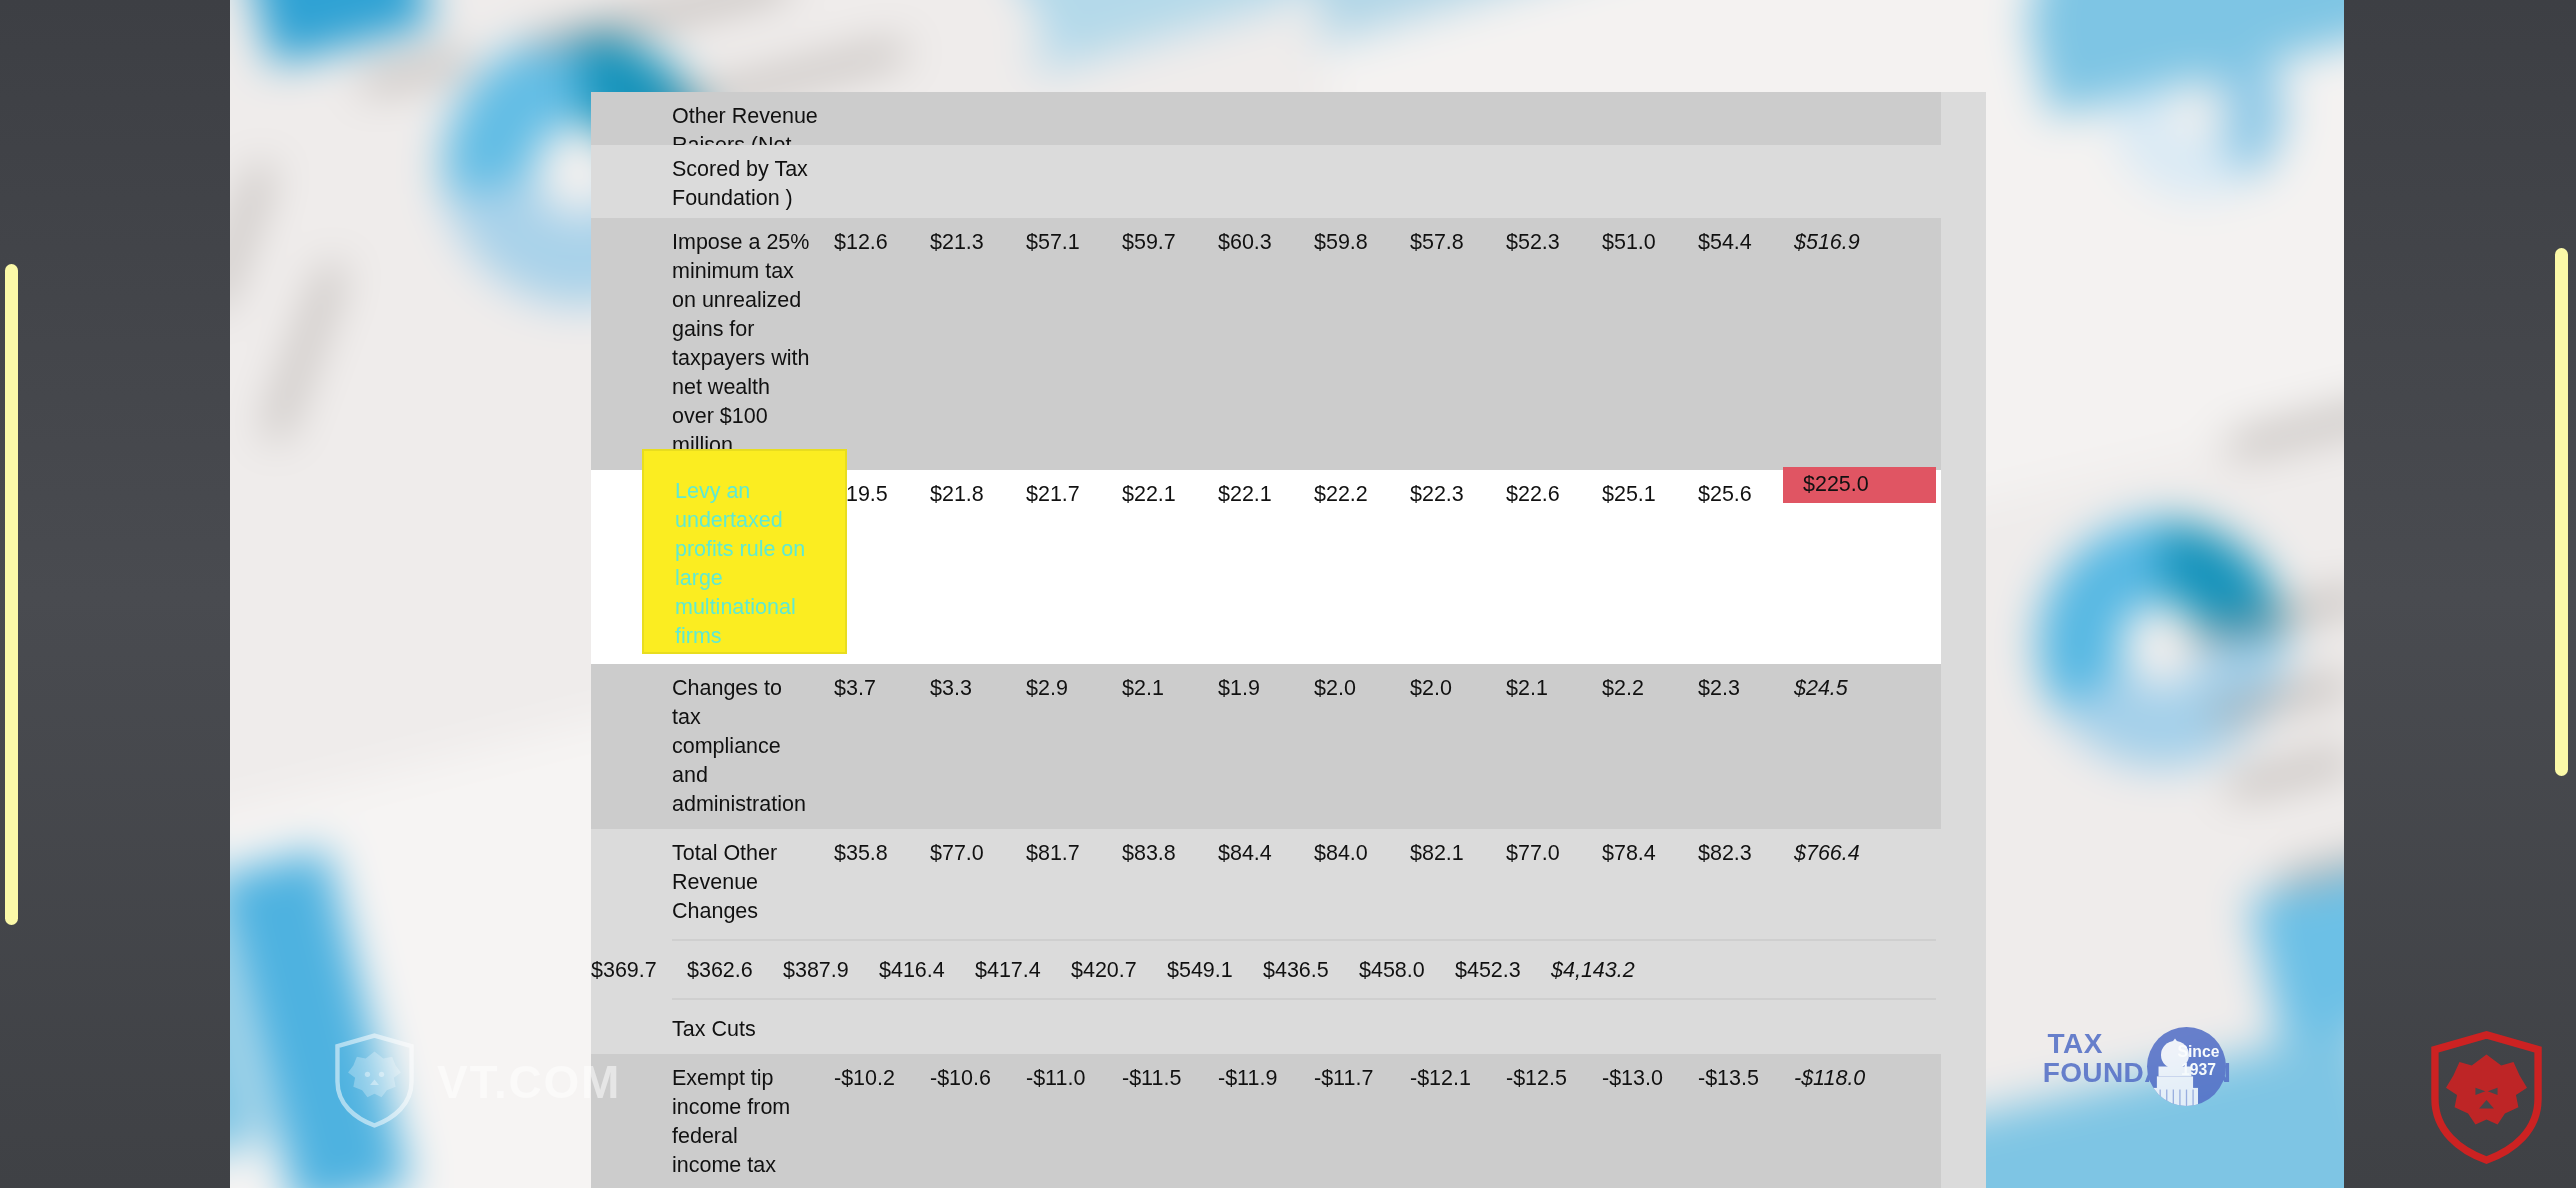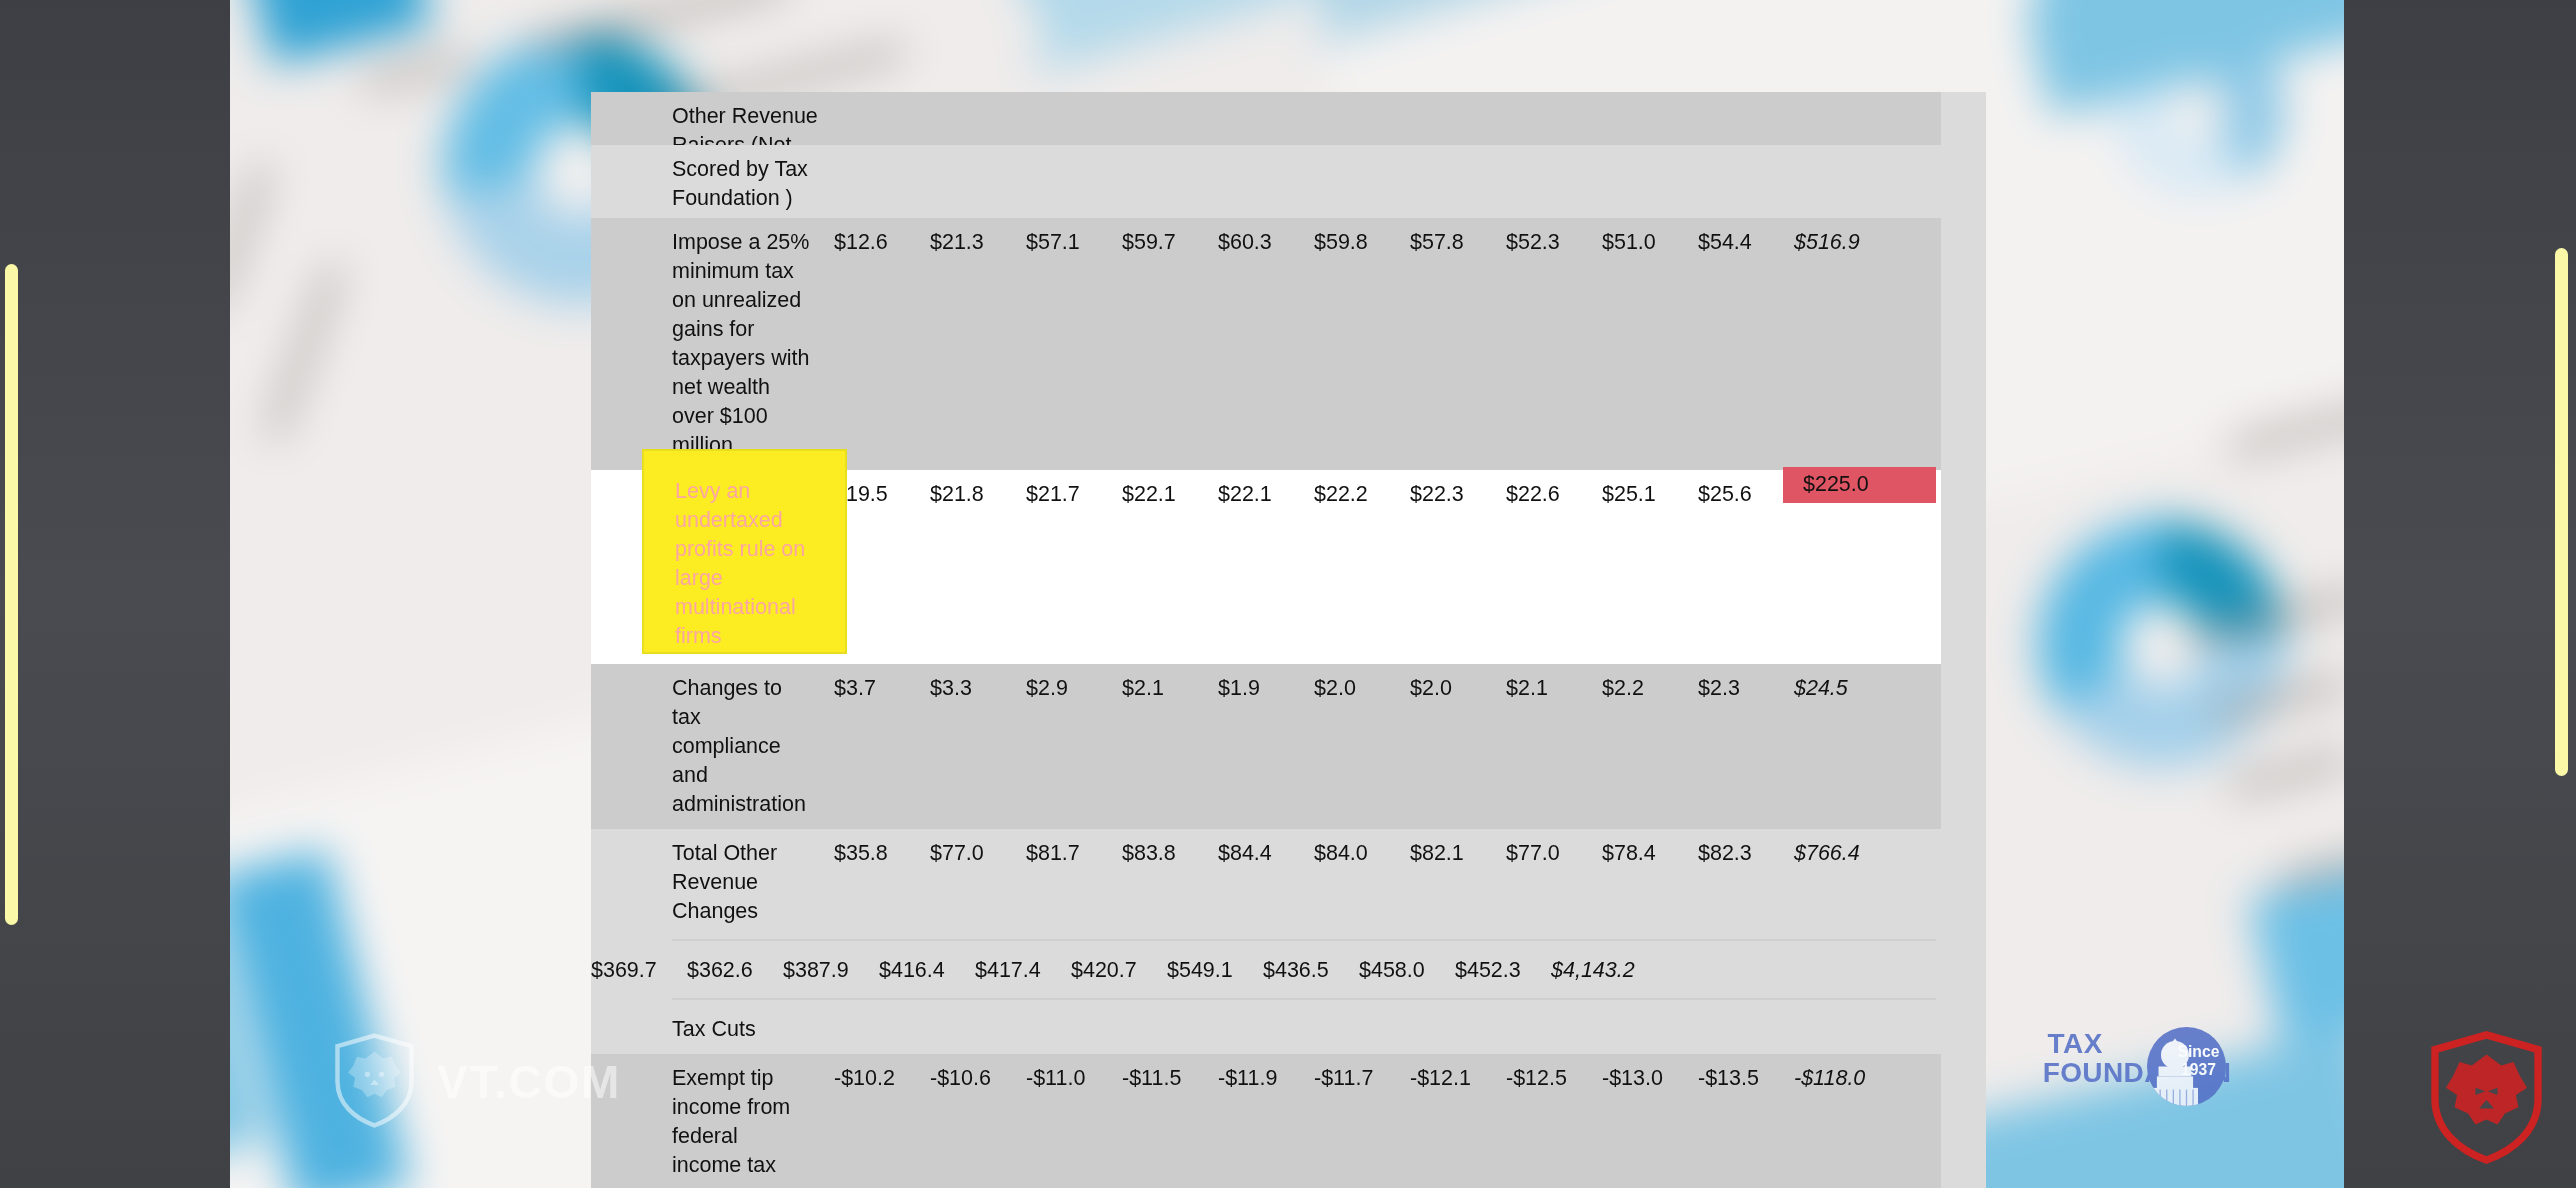--- a/index.html
+++ b/index.html
@@ -138,21 +138,21 @@
     z-index:7;
     pointer-events:none;
   }
   #highlight-label {
     position:absolute;
     left:675px; top:477px;
     width:173px;
     font-family:"Liberation Sans", sans-serif;
     font-size:21.5px;
     line-height:29px;
-    color:#fca5a5;
+    color:#5eead4;
     z-index:8;
     white-space:pre-line;
   }
 
   
   #red-cell {
     position:absolute;
     left:1783px; top:467px;
     width:153px; height:36px;
     background:#e05563;

